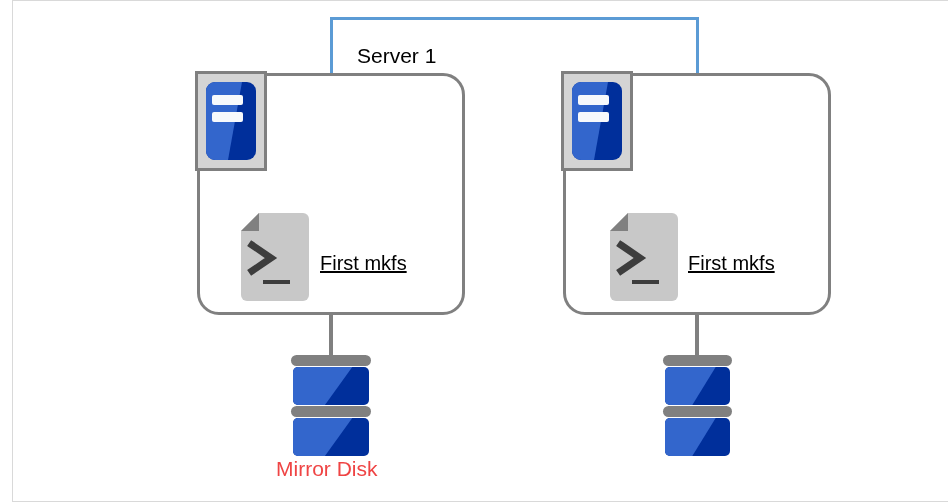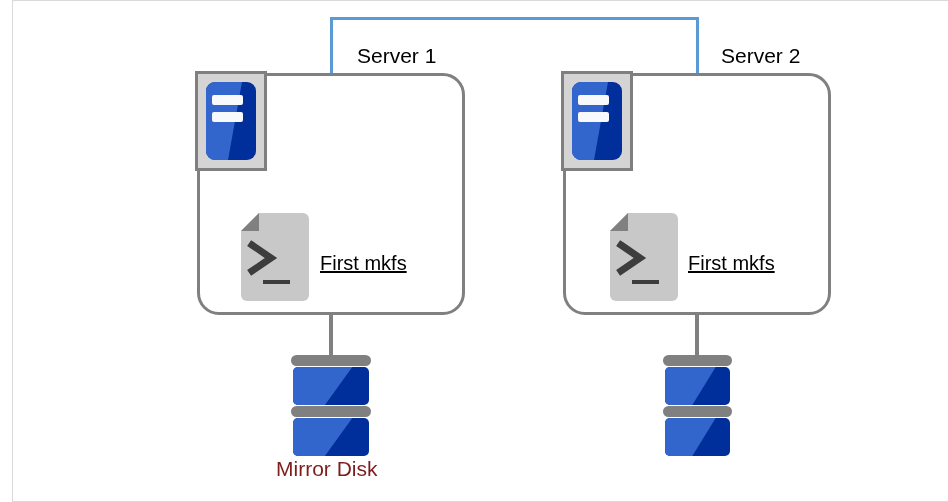--- a/index.html
+++ b/index.html
@@ -125,21 +125,21 @@
     left: 0; top: 0;
     width: 100%; height: 100%;
     background: #3366cc;
     clip-path: polygon(0 0, 78% 0, 42% 100%, 0 100%);
   }
 
   
   .disk-caption {
     position: absolute;
     font-size: 21px;
-    color: #7f1d1d;
+    color: #ef4444;
     white-space: nowrap;
   }
 </style>
 </head>
 <body>
 
 <div id="canvas">
 
   <div class="link-h" style="left:317px; top:16px; width:369px; height:3px;"></div>
   <div class="link-v" style="left:317px; top:16px; width:3px; height:58px;"></div>
@@ -176,21 +176,20 @@
       <div class="shine"></div>
     </div>
     <div class="plate" style="top:51px; height:11px;"></div>
     <div class="block" style="top:63px; height:38px;">
       <div class="shine"></div>
     </div>
   </div>
 
   <div class="disk-caption" style="left:263px; top:456px;">Mirror Disk</div>
 
-  <div class="server-label" style="left:708px; top:43px;">Server 2</div>
 
   <div class="server-box" style="left:550px; top:72px; width:268px; height:242px;"></div>
 
   <div class="server-icon" style="left:548px; top:70px; width:72px; height:100px;">
     <div class="server-icon-inner">
       <div class="shine"></div>
       <div class="bar b1"></div>
       <div class="bar b2"></div>
     </div>
   </div>

